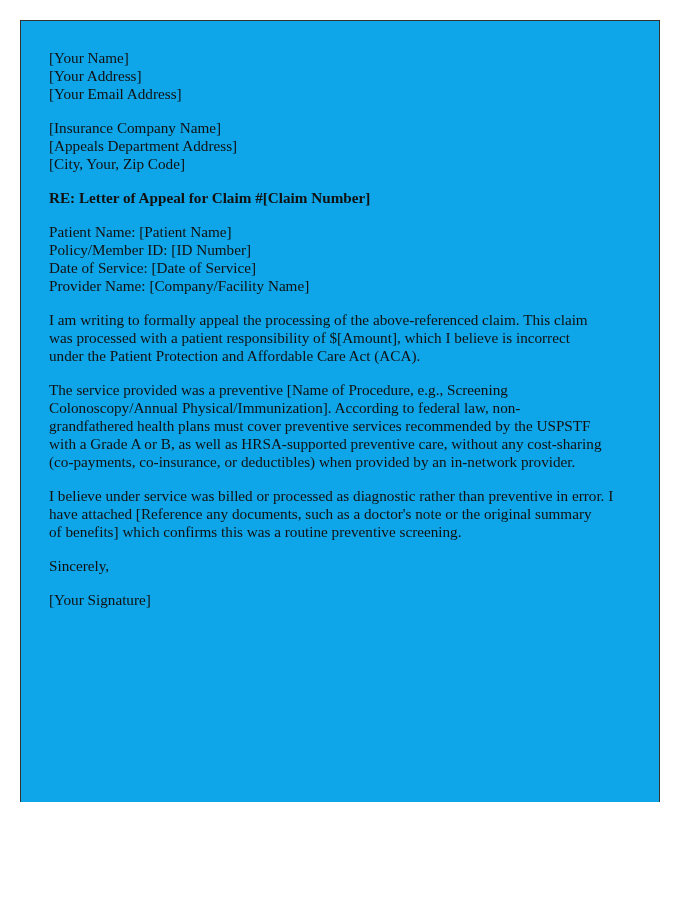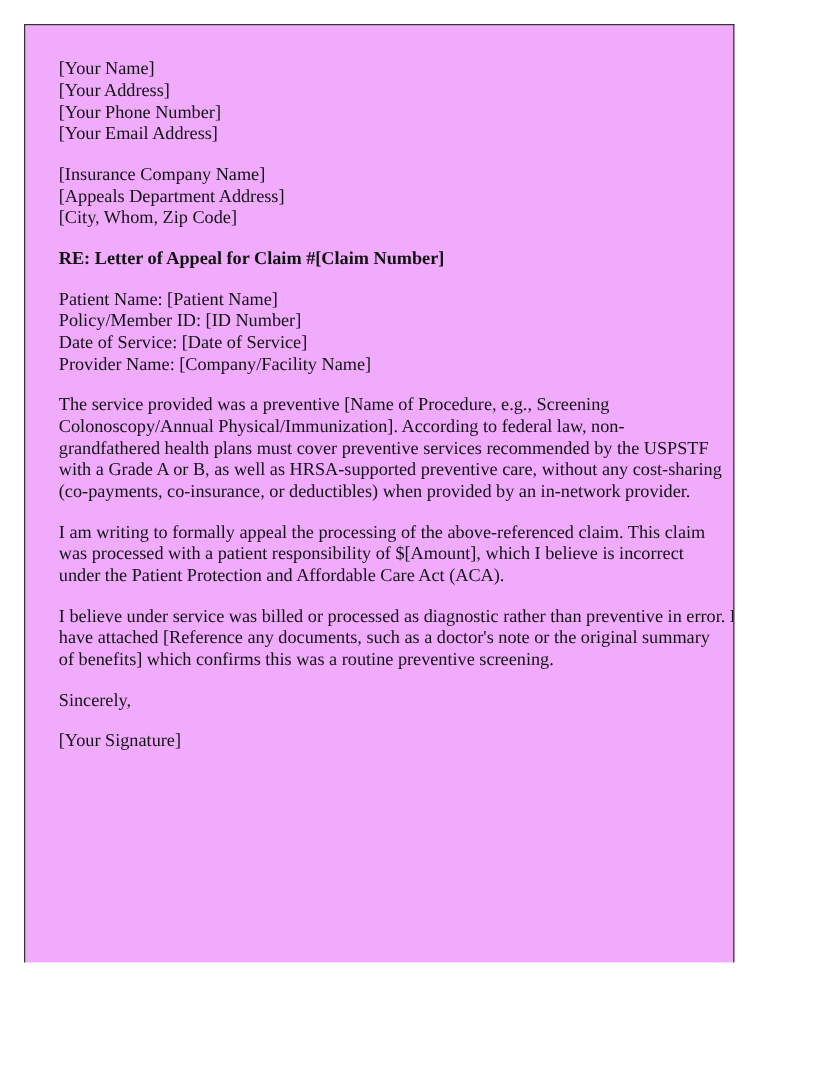--- a/index.html
+++ b/index.html
@@ -10,27 +10,27 @@
     body {
       width: 700px;
       height: 900px;
       position: relative;
       overflow: hidden;
     }
     .page {
       position: absolute;
       left: 20px;
       top: 20px;
-      width: 592px;
+      width: 640px;
       height: 782px;
       border-top: 1px solid #333333;
       border-left: 1px solid #333333;
       border-right: 1px solid #333333;
       box-sizing: border-box;
-      background: #f0abfc;
+      background: #0ea5e9;
       overflow: hidden;
     }
     .content {
       position: absolute;
       left: 28px;
       top: 28px;
       width: 590px;
       font-family: "Liberation Serif", "DejaVu Serif", serif;
       font-size: 15.2px;
       line-height: 18px;
@@ -53,53 +53,52 @@
   </style>
 </head>
 <body>
 
 <div class="page">
   <div class="content">
 
     <div class="block">
       <span class="line">[Your Name]</span>
       <span class="line">[Your Address]</span>
-      <span class="line">[Your Phone Number]</span>
       <span class="line">[Your Email Address]</span>
     </div>
 
 
     <div class="block">
       <span class="line">[Insurance Company Name]</span>
       <span class="line">[Appeals Department Address]</span>
-      <span class="line">[City, Whom, Zip Code]</span>
+      <span class="line">[City, Your, Zip Code]</span>
     </div>
 
     <div class="re-line">RE: Letter of Appeal for Claim #[Claim Number]</div>
 
     <div class="block">
       <span class="line">Patient Name: [Patient Name]</span>
       <span class="line">Policy/Member ID: [ID Number]</span>
       <span class="line">Date of Service: [Date of Service]</span>
       <span class="line">Provider Name: [Company/Facility Name]</span>
     </div>
 
 
     <p class="para">
+      <span class="line">I am writing to formally appeal the processing of the above-referenced claim. This claim</span>
+      <span class="line">was processed with a patient responsibility of $[Amount], which I believe is incorrect</span>
+      <span class="line">under the Patient Protection and Affordable Care Act (ACA).</span>
+    </p>
+
+    <p class="para">
       <span class="line">The service provided was a preventive [Name of Procedure, e.g., Screening</span>
       <span class="line">Colonoscopy/Annual Physical/Immunization]. According to federal law, non-</span>
       <span class="line">grandfathered health plans must cover preventive services recommended by the USPSTF</span>
       <span class="line">with a Grade A or B, as well as HRSA-supported preventive care, without any cost-sharing</span>
       <span class="line">(co-payments, co-insurance, or deductibles) when provided by an in-network provider.</span>
-    </p>
-
-    <p class="para">
-      <span class="line">I am writing to formally appeal the processing of the above-referenced claim. This claim</span>
-      <span class="line">was processed with a patient responsibility of $[Amount], which I believe is incorrect</span>
-      <span class="line">under the Patient Protection and Affordable Care Act (ACA).</span>
     </p>
 
     <p class="para">
       <span class="line">I believe under service was billed or processed as diagnostic rather than preventive in error. I</span>
       <span class="line">have attached [Reference any documents, such as a doctor's note or the original summary</span>
       <span class="line">of benefits] which confirms this was a routine preventive screening.</span>
     </p>
 
 
     <div class="block">

